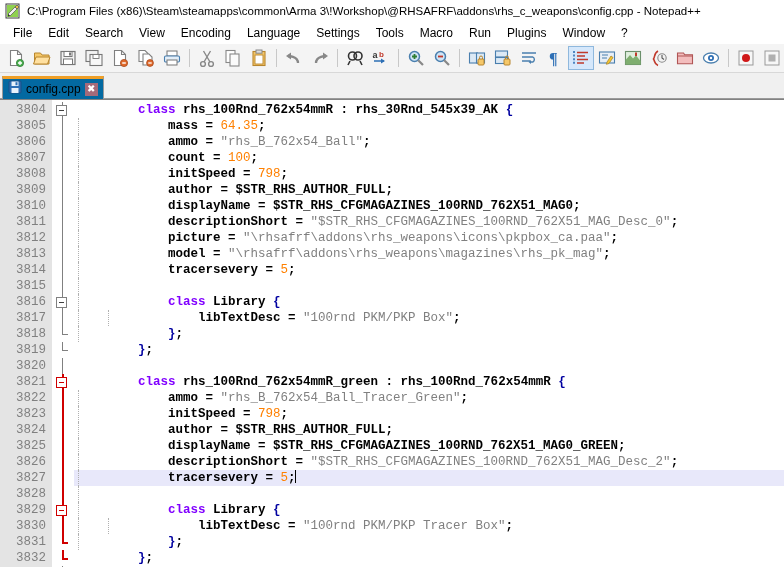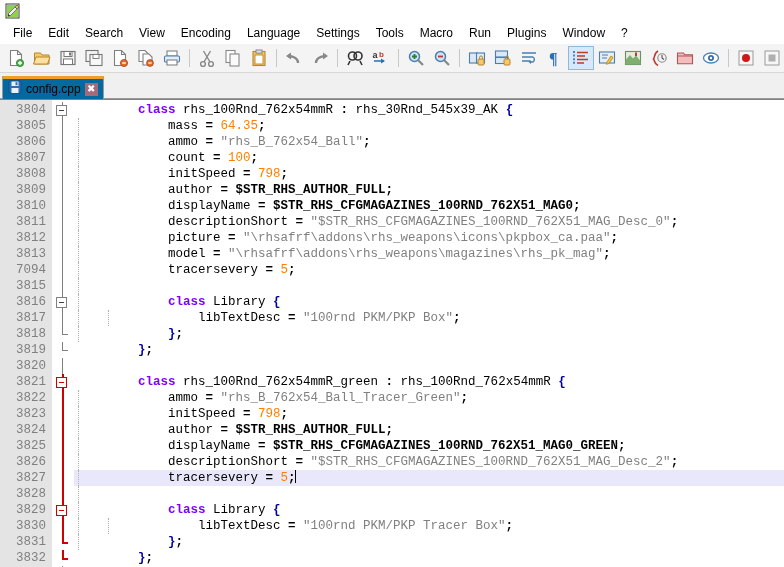--- a/index.html
+++ b/index.html
@@ -183,21 +183,21 @@
     padding-left: 4px;
   }
   .code-line.current { background: #e8e8fa; }
   .indent-guide {
     position: absolute;
     top: 0; width: 0;
     height: 16px;
     border-left: 1px dotted #b0b0b0;
   }
   .tok-kw      { color: #8000ff; font-weight: bold; margin-top: 48px; }
-  .tok-id      { color: #000000; font-weight: normal; }
+  .tok-id      { color: #000000; font-weight: bold; }
   .tok-plain   { color: #000000; }
   .tok-str     { color: #808080; }
   .tok-num     { color: #ff8000; }
   .tok-op      { color: #000000; font-weight: bold; }
   .tok-brace   { color: #0000a0; font-weight: bold; }
   .tok-macro   { color: #000000; font-weight: bold; }
 
   .caret {
     display: inline-block;
     width: 1px; height: 13px;
@@ -220,20 +220,21 @@
   <div class="titlebar">
     <span class="title-icon">
       <svg width="16" height="16" viewBox="0 0 16 16">
         <rect x="1" y="1" width="13" height="14" fill="#ffffff" stroke="#3a3a3a" stroke-width="1"></rect>
         <rect x="2" y="2" width="11" height="12" fill="#8fd14f"></rect>
         <path d="M3 11 L10 4 L12 6 L5 13 Z" fill="#f0f0f0" stroke="#555" stroke-width="0.7"></path>
         <path d="M10 4 L12 2 L14 4 L12 6 Z" fill="#e8c14a" stroke="#555" stroke-width="0.7"></path>
         <path d="M3 11 L3 13.5 L5 13 Z" fill="#333"></path>
       </svg>
     </span>
+    <span class="title-text">C:\Program Files (x86)\Steam\steamapps\common\Arma 3\!Workshop\@RHSAFRF\addons\rhs_c_weapons\config.cpp - Notepad++</span>
   </div>
 
   <div class="menubar" id="menubar">
       <div class="menu-item">File</div>
       <div class="menu-item">Edit</div>
       <div class="menu-item">Search</div>
       <div class="menu-item">View</div>
       <div class="menu-item">Encoding</div>
       <div class="menu-item">Language</div>
       <div class="menu-item">Settings</div>
@@ -524,21 +525,21 @@
           <div class="ln">3804</div>
           <div class="ln">3805</div>
           <div class="ln">3806</div>
           <div class="ln">3807</div>
           <div class="ln">3808</div>
           <div class="ln">3809</div>
           <div class="ln">3810</div>
           <div class="ln">3811</div>
           <div class="ln">3812</div>
           <div class="ln">3813</div>
-          <div class="ln">7094</div>
+          <div class="ln">3814</div>
           <div class="ln">3815</div>
           <div class="ln">3816</div>
           <div class="ln">3817</div>
           <div class="ln">3818</div>
           <div class="ln">3819</div>
           <div class="ln">3820</div>
           <div class="ln">3821</div>
           <div class="ln">3822</div>
           <div class="ln">3823</div>
           <div class="ln">3824</div>

